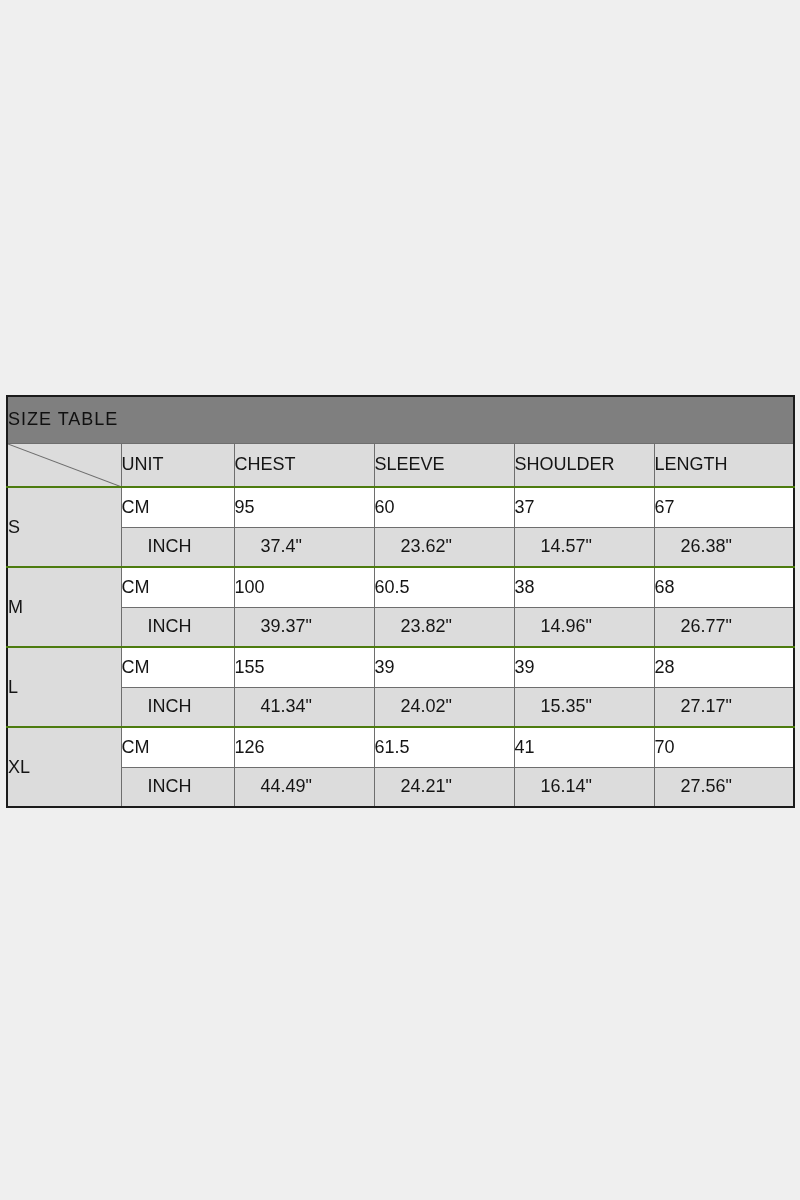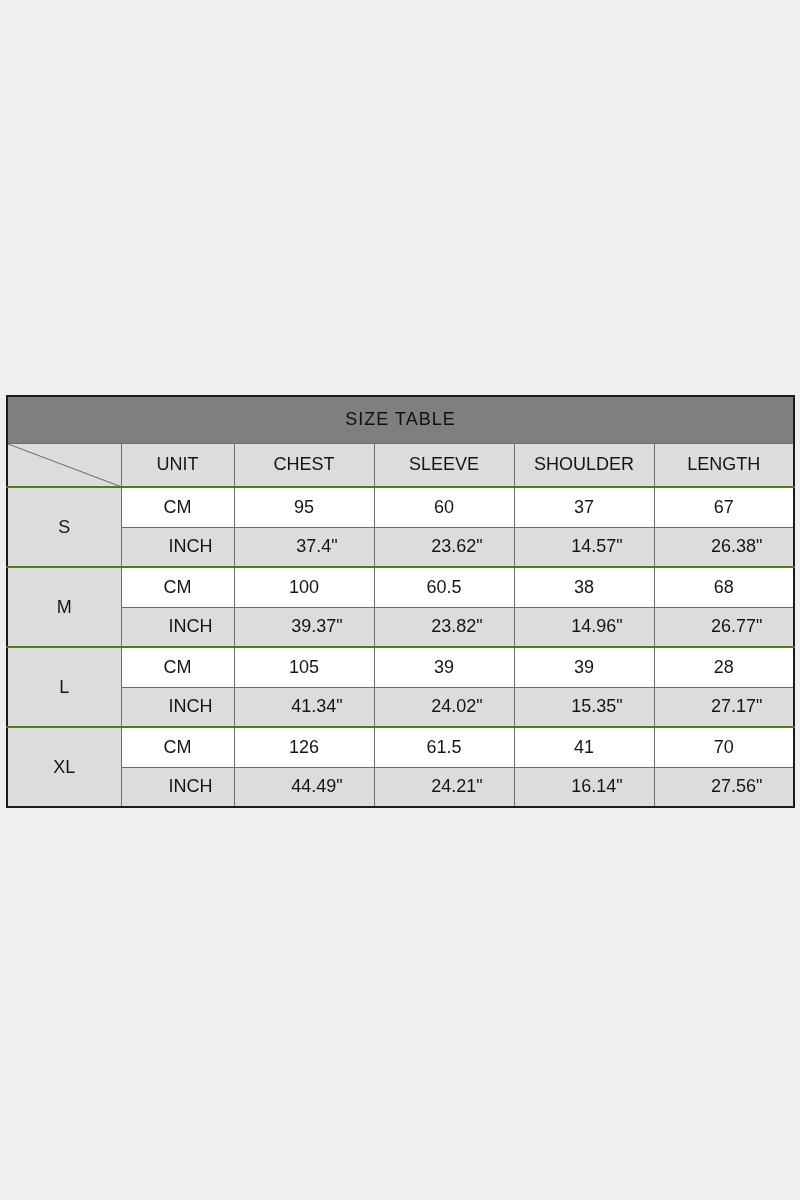--- a/index.html
+++ b/index.html
@@ -20,21 +20,21 @@
       left: 6px;
       top: 395px;
       width: 787px;
       border-collapse: collapse;
       table-layout: fixed;
       border: 2px solid #1b1b1b;
       background: var(--white-row-background, #ffffff);
     }
     .size-table th, .size-table td {
       border: 1px solid #6e6e6e;
-      text-align: center;
+      text-align: left;
       vertical-align: middle;
       font-size: 18px;
       font-weight: 400;
       padding: 0;
       overflow: hidden;
       white-space: nowrap;
     }
     tr.title-row { height: 47px; }
     .title-cell {
       background: var(--title-background, #7f7f7f);
@@ -129,21 +129,21 @@
         <td class="shaded">INCH</td>
         <td class="shaded">39.37"</td>
         <td class="shaded">23.82"</td>
         <td class="shaded">14.96"</td>
         <td class="shaded">26.77"</td>
       </tr>
 
       <tr class="body-row group-start">
         <td class="size-cell" rowspan="2">L</td>
         <td>CM</td>
-        <td>105</td>
+        <td>155</td>
         <td>39</td>
         <td>39</td>
         <td>28</td>
       </tr>
       <tr class="body-row">
         <td class="shaded">INCH</td>
         <td class="shaded">41.34"</td>
         <td class="shaded">24.02"</td>
         <td class="shaded">15.35"</td>
         <td class="shaded">27.17"</td>

